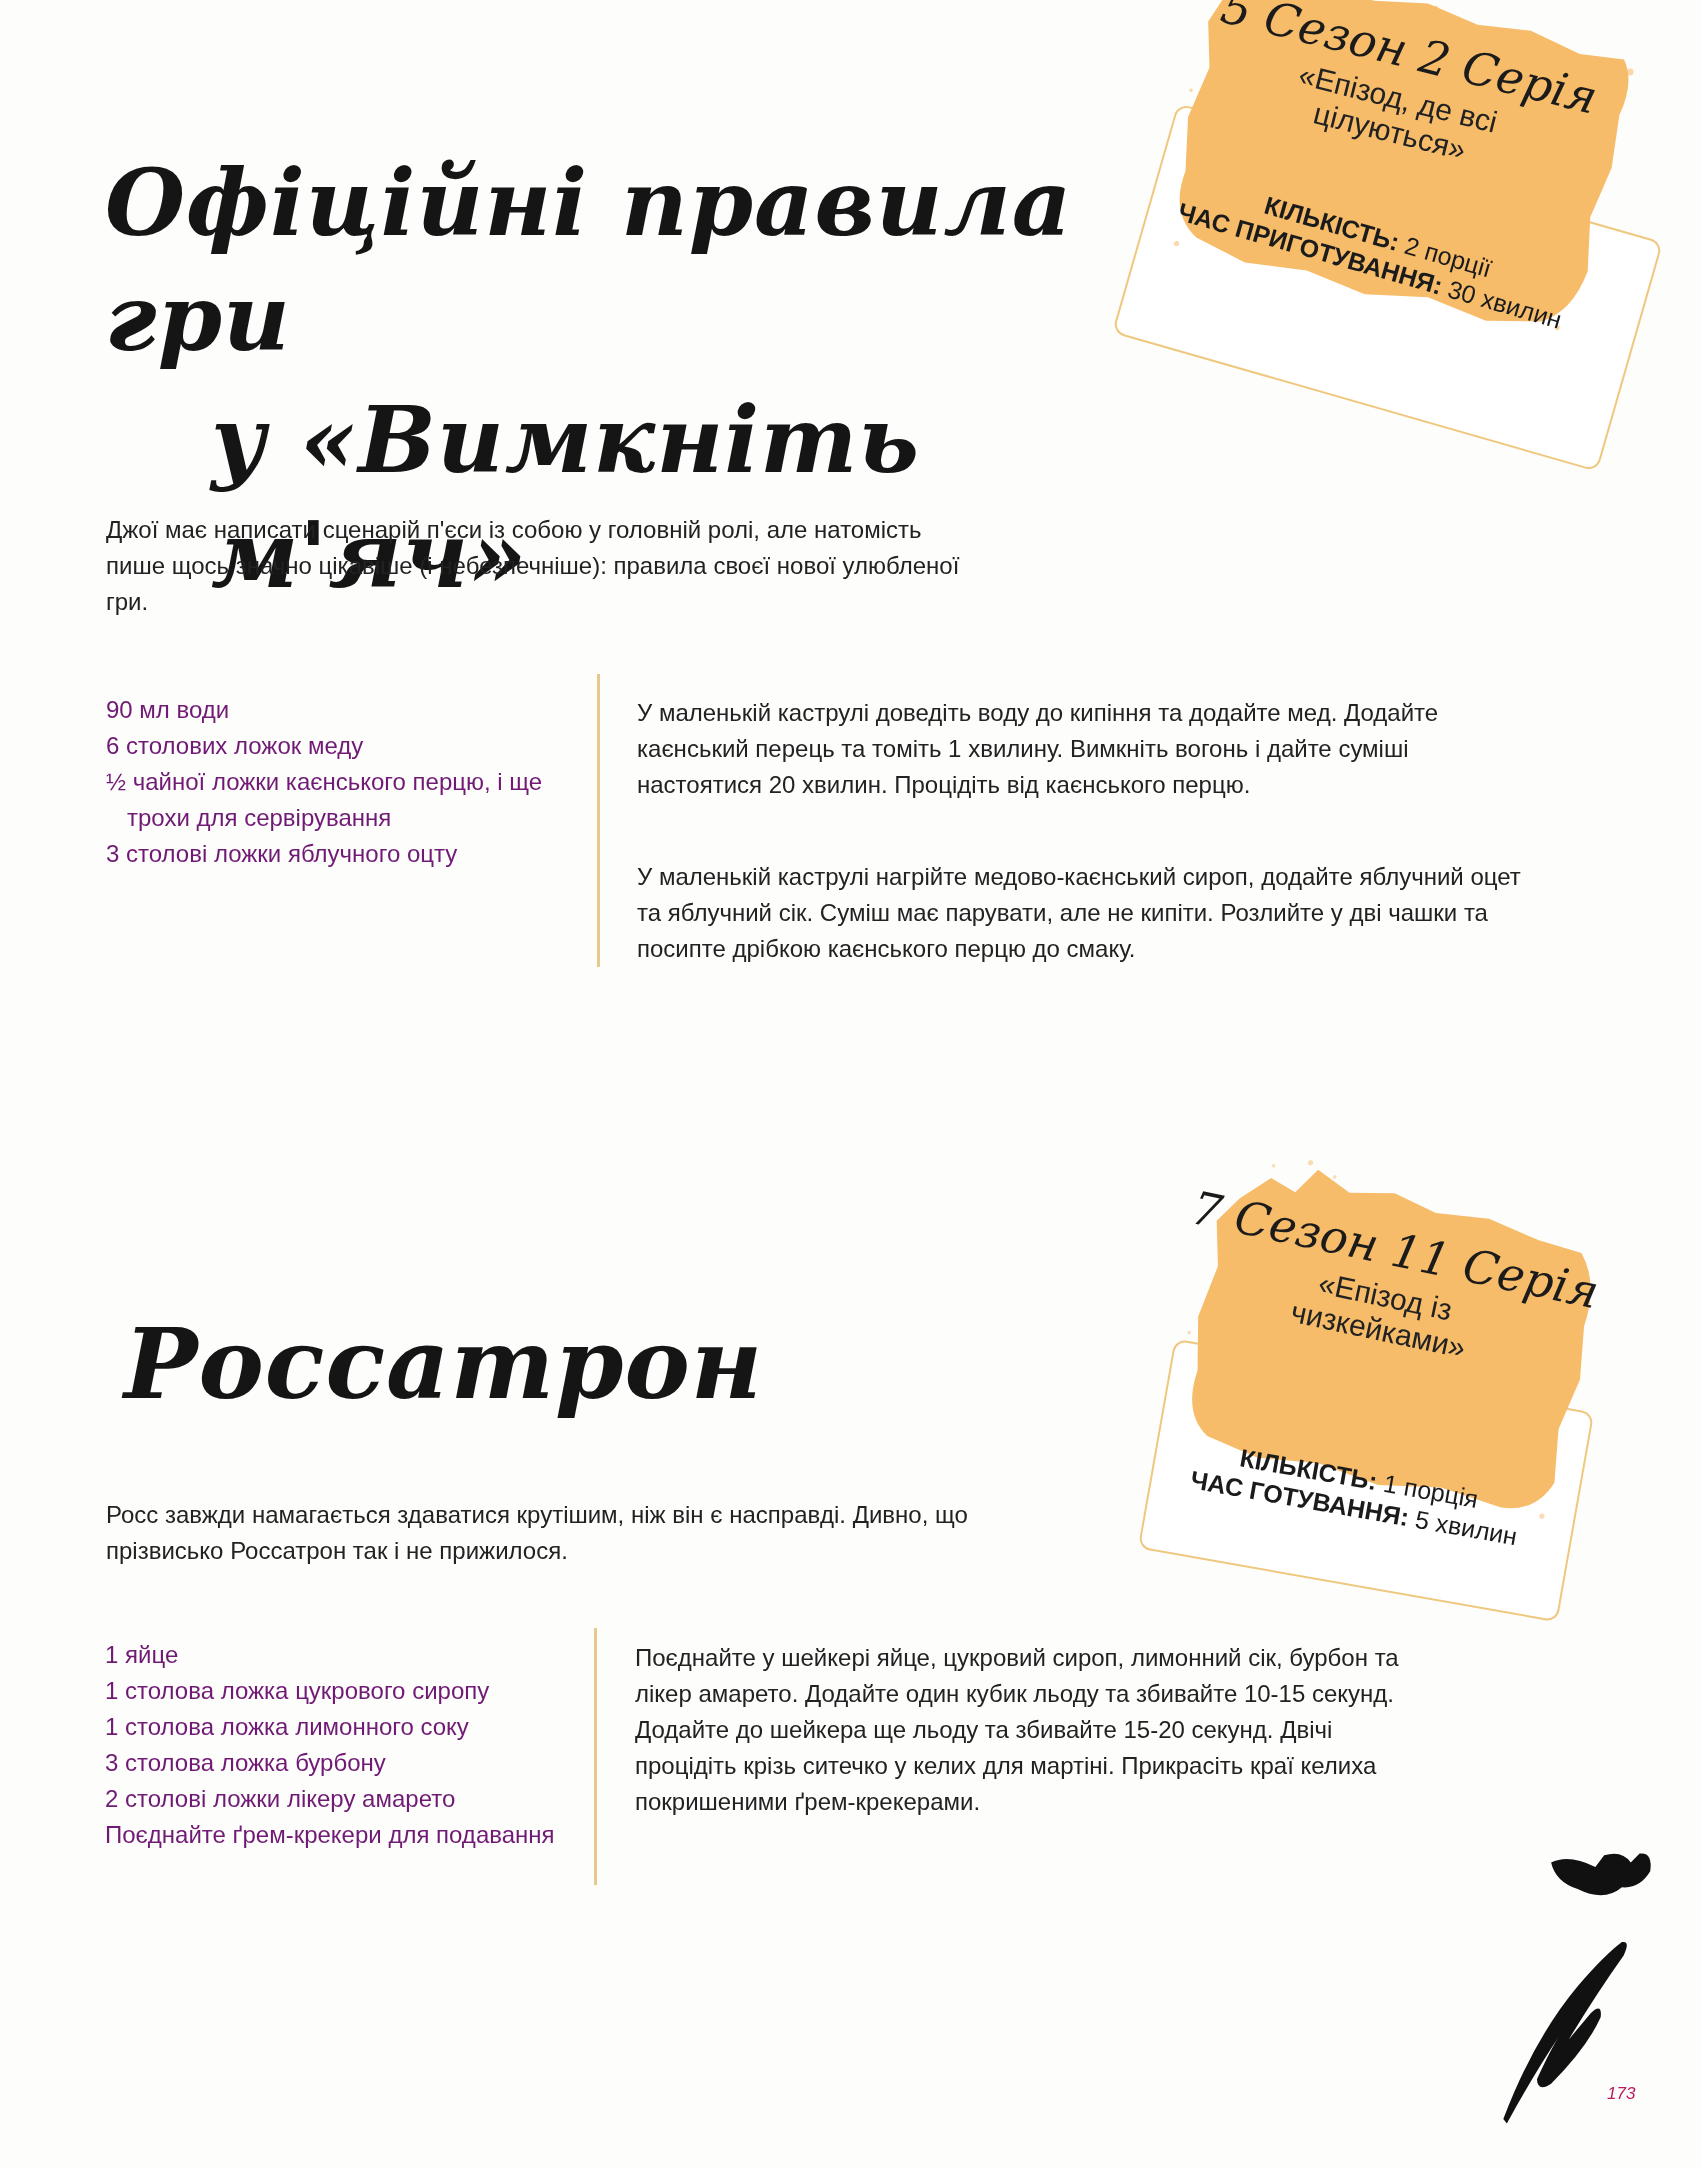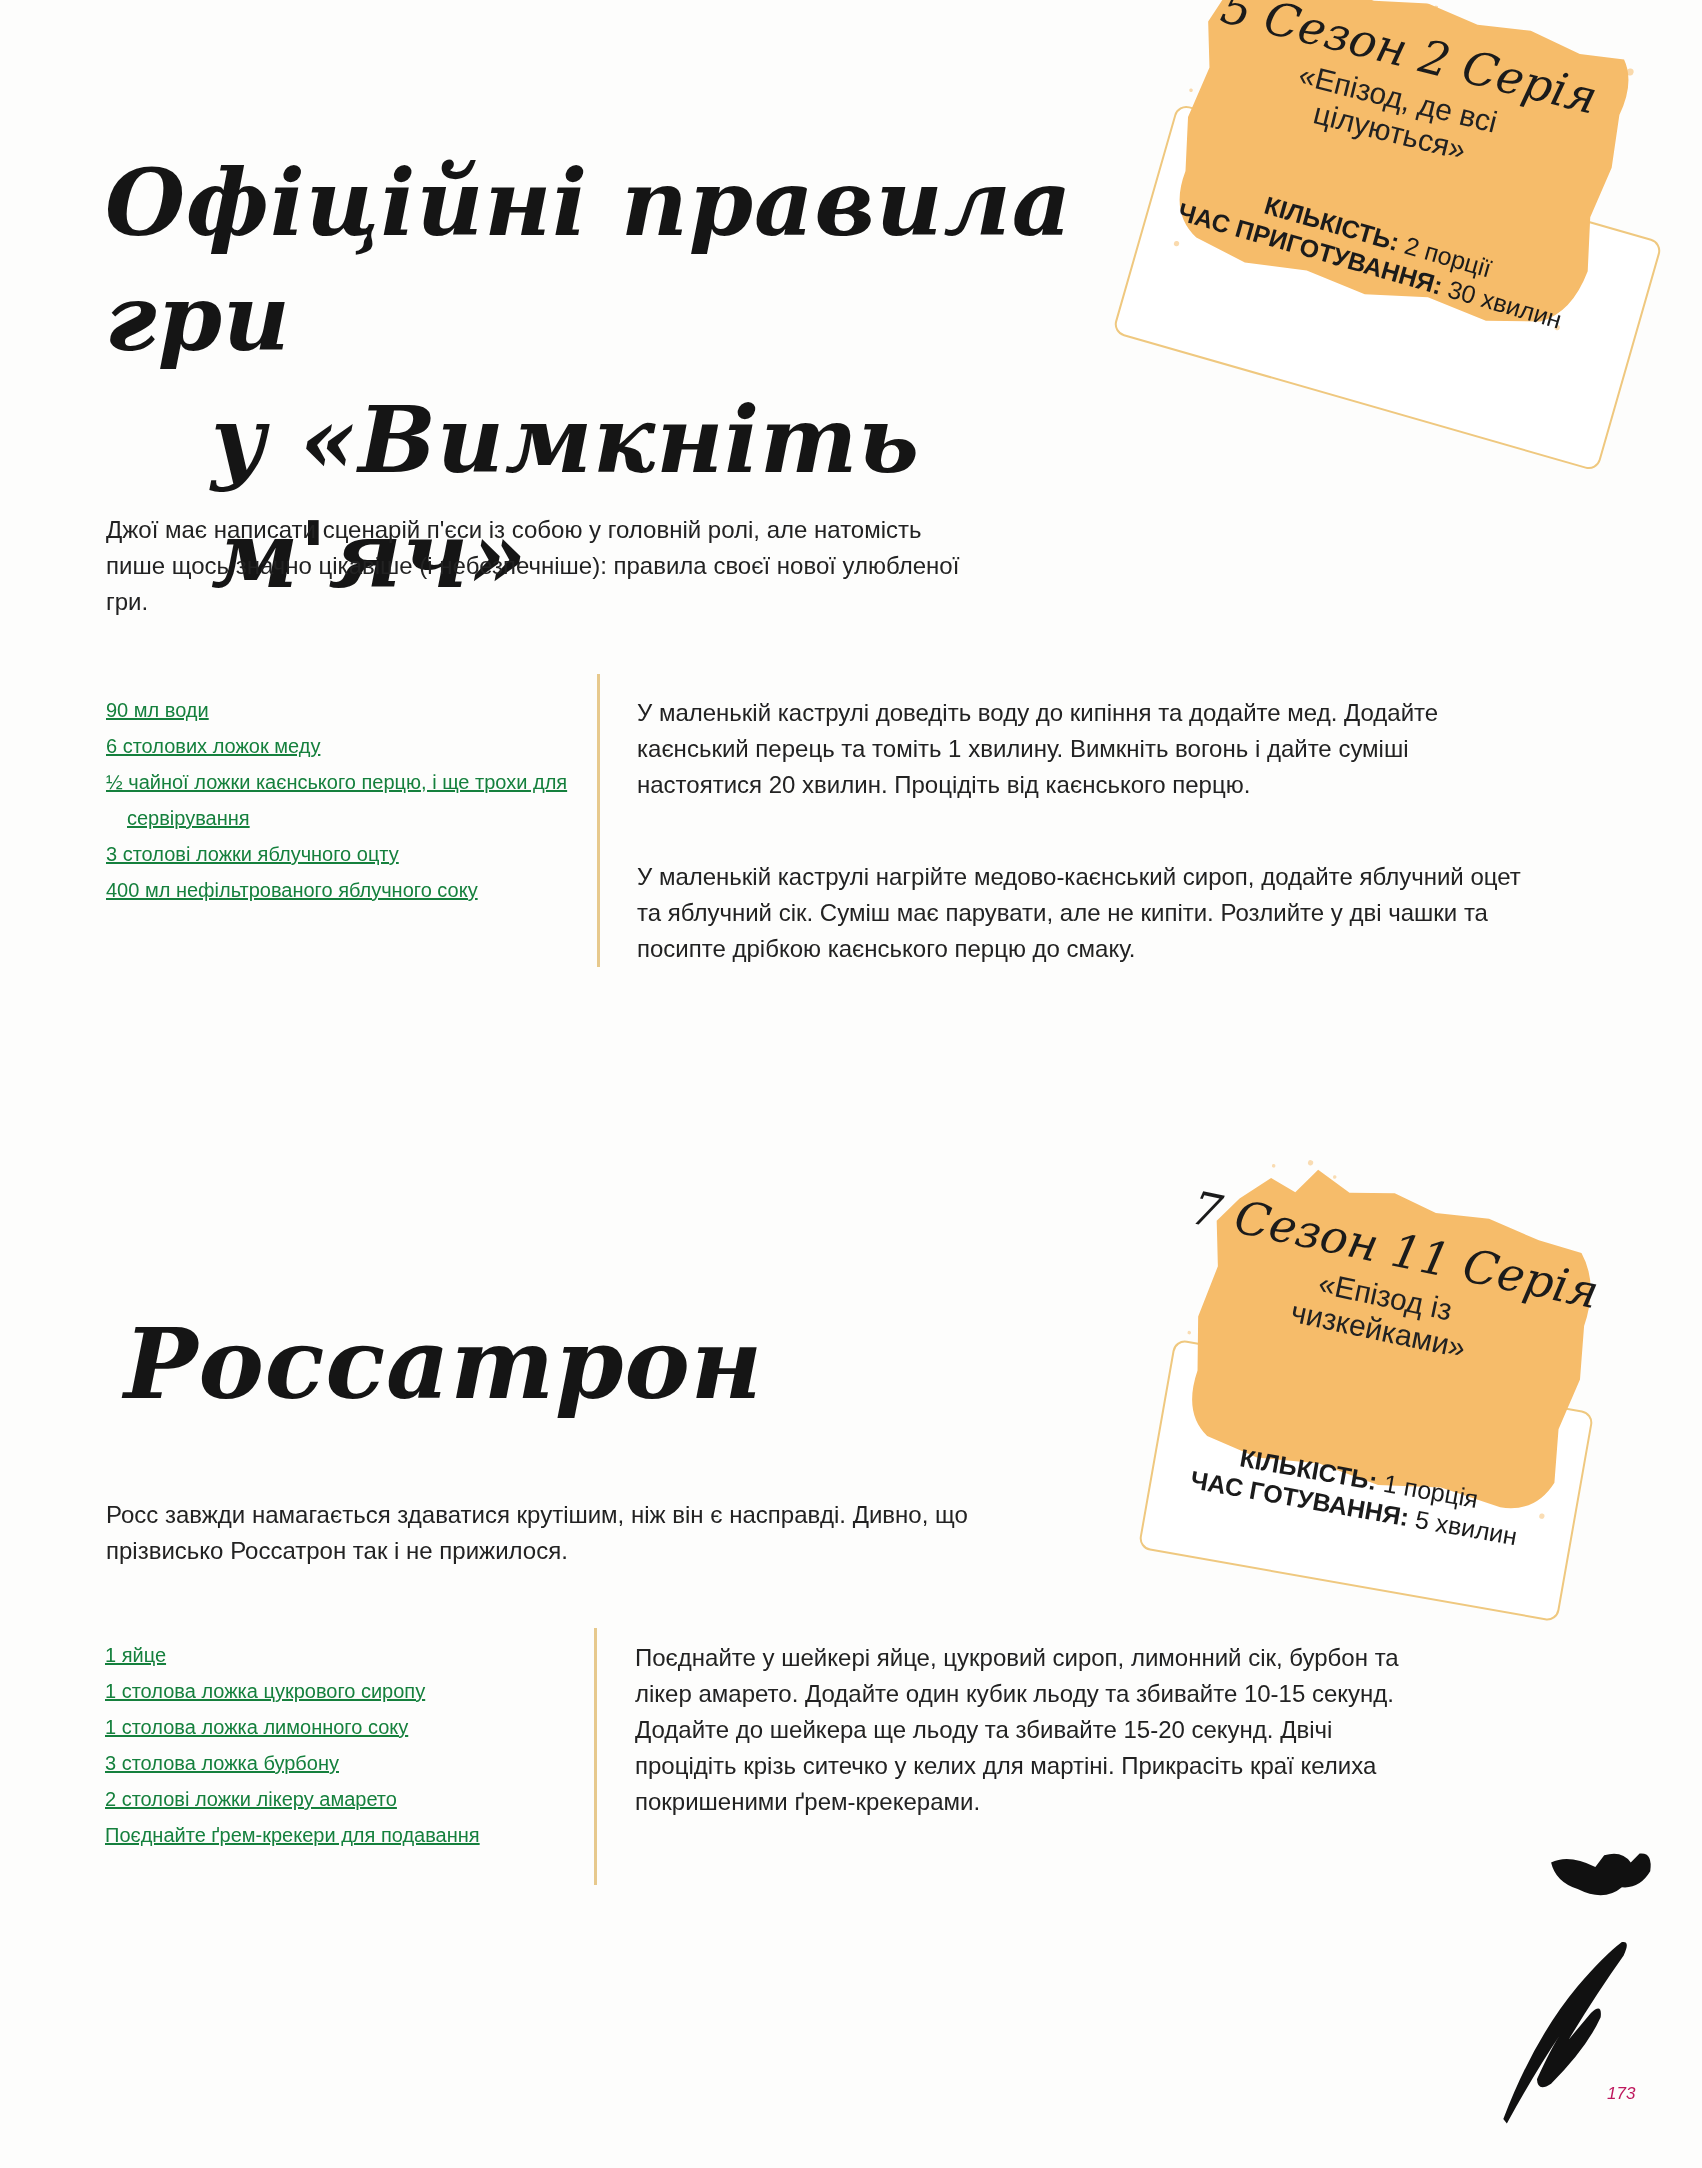--- a/index.html
+++ b/index.html
@@ -27,24 +27,23 @@
       font-size: 24px;
       line-height: 36px;
       color: #222;
     }
     #intro-1 { left: 106px; top: 512px; width: 869px; }
     #intro-2 { left: 106px; top: 1497px; width: 940px; }
 
     .ingredients {
       position: absolute;
       list-style: none;
-      font-size: 20px;
+      font-size: 24px;
       line-height: 36px;
-      color: #15803d;
-      text-decoration: underline;
+      color: #701a75;
     }
     .ingredients li { padding-left: 21px; text-indent: -21px; }
     #ingredients-1 { left: 106px; top: 692px; width: 479px; }
     #ingredients-2 { left: 105px; top: 1637px; width: 479px; }
 
     .divider {
       position: absolute;
       width: 2.7px;
       background: #e7c98d;
     }
@@ -150,21 +149,20 @@
     </div>
   </div>
 
   <p id="intro-1" class="intro">Джої має написати сценарій п'єси із собою у головній ролі, але натомість пише щось значно цікавіше (і небезпечніше): правила своєї нової улюбленої гри.</p>
 
   <ul id="ingredients-1" class="ingredients">
     <li>90 мл води</li>
     <li>6 столових ложок меду</li>
     <li>½ чайної ложки каєнського перцю, і ще трохи для сервірування</li>
     <li>3 столові ложки яблучного оцту</li>
-    <li>400 мл нефільтрованого яблучного соку</li>
   </ul>
 
   <div id="divider-1" class="divider"></div>
 
   <div id="instructions-1" class="instructions">
     <p>У маленькій каструлі доведіть воду до кипіння та додайте мед. Додайте каєнський перець та томіть 1 хвилину. Вимкніть вогонь і дайте суміші настоятися 20 хвилин. Процідіть від каєнського перцю.</p>
     <p>У маленькій каструлі нагрійте медово-каєнський сироп, додайте яблучний оцет та яблучний сік. Суміш має парувати, але не кипіти. Розлийте у дві чашки та посипте дрібкою каєнського перцю до смаку.</p>
   </div>
 
   <h1 id="title-2" class="script-title">Россатрон</h1>

